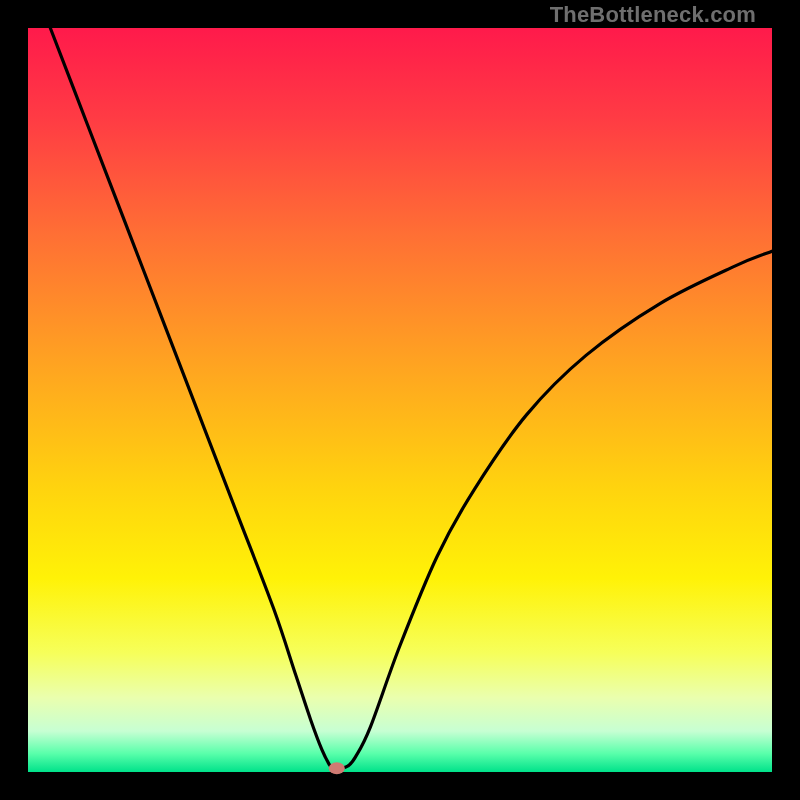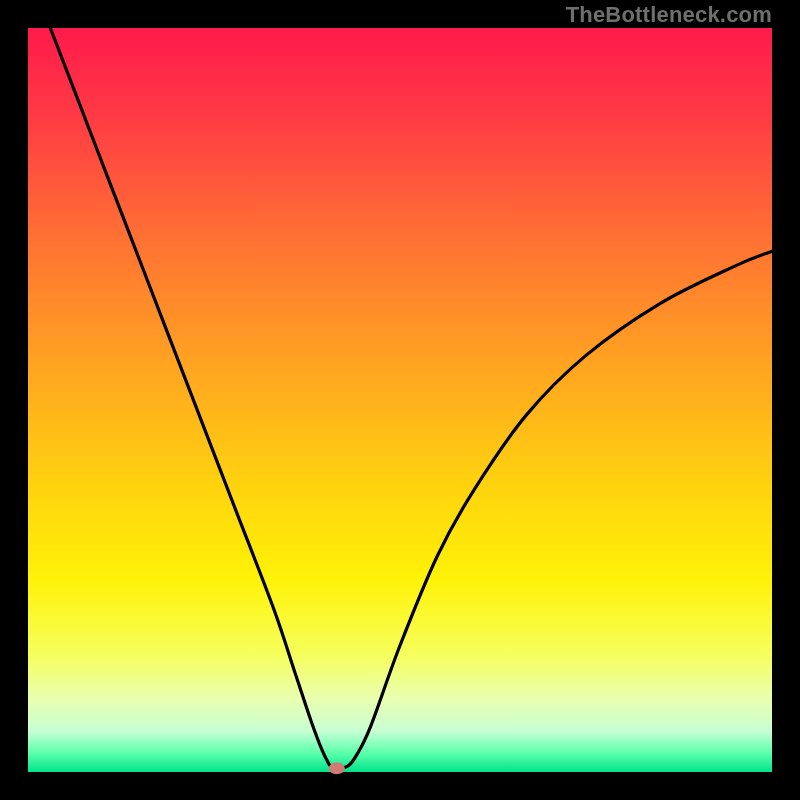--- a/index.html
+++ b/index.html
@@ -13,21 +13,21 @@
   }
   .frame {
     position: relative;
     width: 800px;
     height: 800px;
     background: #000;
   }
   .watermark {
     position: absolute;
     top: 2px;
-    right: 28px;
+    right: 44px;
     color: #6f6f6f;
     font-size: 22px;
     font-weight: 600;
     letter-spacing: 0.2px;
     user-select: none;
   }
   svg {
     display: block;
   }
 </style>

